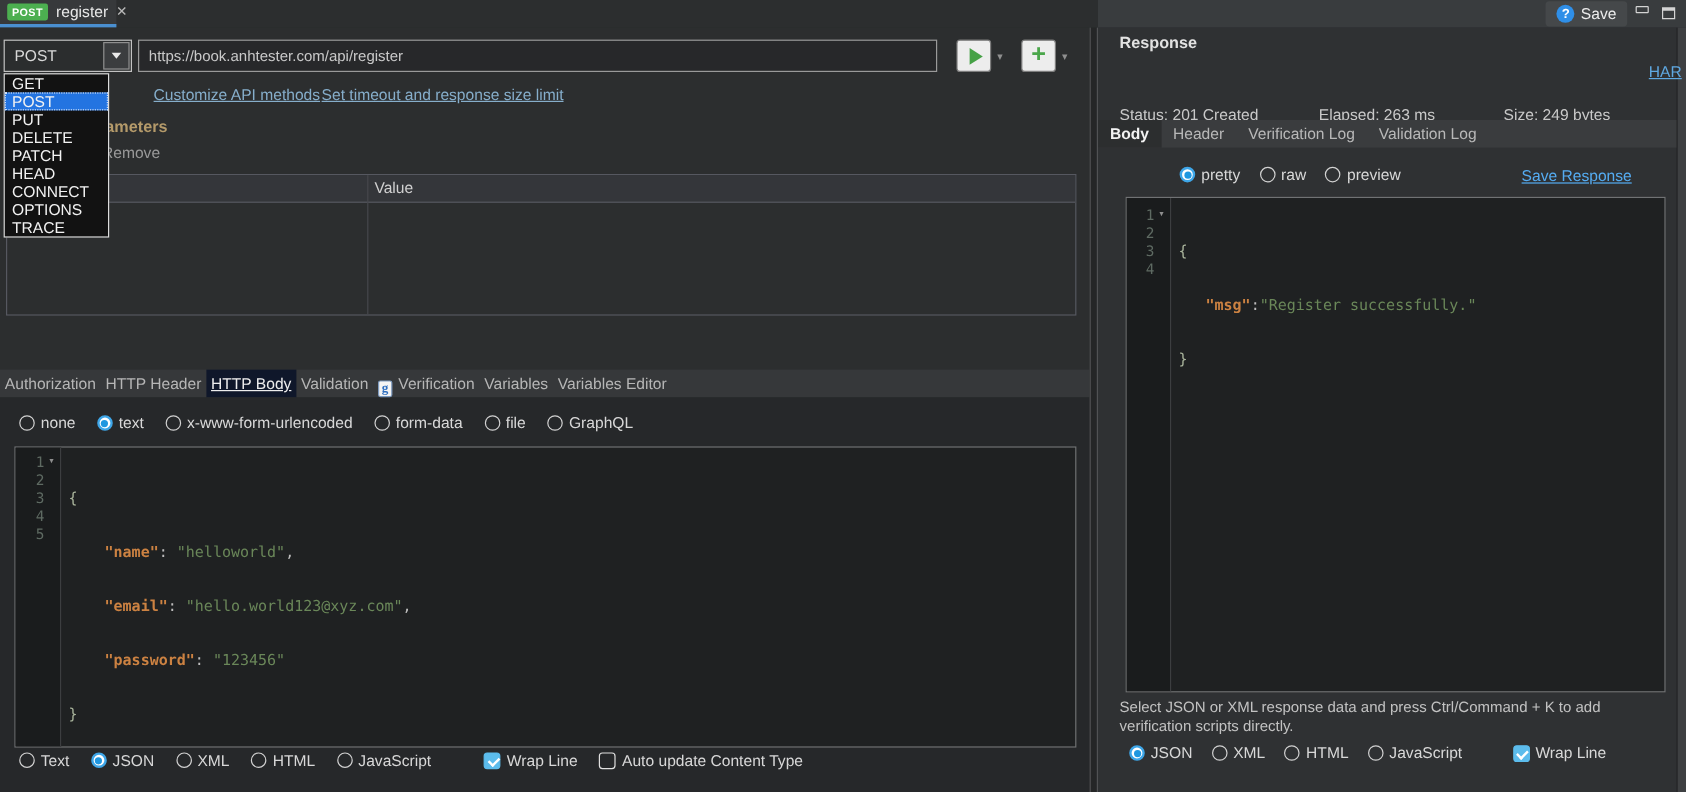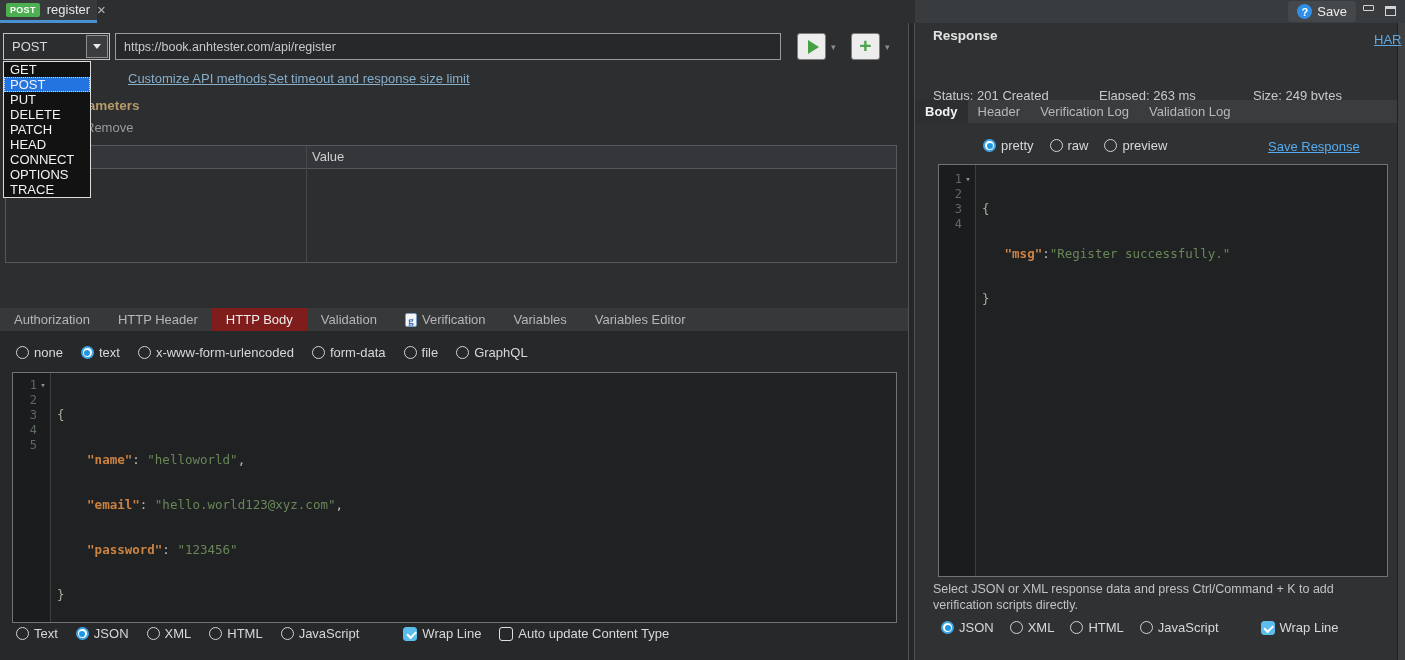--- a/index.html
+++ b/index.html
@@ -67,22 +67,22 @@
 
   .params-heading { position:absolute; left:66px; top:98px; font-weight:bold; font-size:13.5px; color:#b49a6a; }
   .remove-label { position:absolute; left:85px; top:120px; color:#9a9a9a; font-size:13px; cursor:pointer; }
 
   .params-table { position:absolute; left:5px; top:145px; width:892px; height:118px; border:1px solid #565860; }
   .params-header { height:23px; background:#34363a; border-bottom:1px solid #565860; position:relative; }
   .col-divider { position:absolute; left:300px; top:0; bottom:0; width:1px; background:#46484c; }
   .value-header { position:absolute; left:306px; top:3px; color:#d0d0d0; font-size:13px; }
 
   .req-tabs { position:absolute; left:0; top:308px; width:908px; height:23px; background:#36383a; display:flex; font-size:13px; color:#b6b6b6; }
-  .req-tab { padding:0 14px; line-height:23px; cursor:pointer; display:flex; align-items:center; gap:5px; }
-  .req-tab.sel { background:#7f1d1d; color:#ededed; }
+  .req-tab { padding:0 4px; line-height:23px; cursor:pointer; display:flex; align-items:flex-end; gap:5px; }
+  .req-tab.sel { background:#0f172a; color:#ededed;text-decoration:underline; }
   .groovy-ic { width:12px; height:14px; background:#f4f4f4; border-radius:2px; border:1px solid #7f9cc0; color:#2f6fc0;
     font-family:"Liberation Serif", serif; font-weight:bold; font-size:11px; line-height:12px; text-align:center; display:inline-block; }
 
   .radio-row { position:absolute; display:flex; align-items:center; gap:18px; }
   .bodytype-row { left:16px; top:345px; }
   .radio-item { display:flex; align-items:center; gap:5px; cursor:pointer; }
   .radio { width:13px; height:13px; border-radius:50%; border:1.5px solid #d2d2d2; flex:none; position:relative; }
   .radio.sel { border:2px solid #3ea6e8; background:#fff; }
   .radio.sel::after { content:""; position:absolute; inset:1.5px; border-radius:50%; background:#1f97e0; }
   .radio-label { color:#d8d8d8; font-size:13px; }
@@ -111,21 +111,21 @@
   .formats-row-left { left:16px; top:626px; }
 
   
   .panel-divider { position:absolute; left:908px; top:23px; width:7px; height:637px; background:#252627;
     border-left:1px solid #515254; border-right:1px solid #515254; cursor:col-resize; }
 
   
   .right-panel { position:absolute; left:915px; top:23px; width:482px; height:637px; background:#2f3133; }
   .right-strip { position:absolute; left:1397px; top:23px; width:8px; height:637px; background:#3e4042; border-left:1px solid #202122; }
   .resp-heading { position:absolute; left:933px; top:28px; font-weight:bold; font-size:13.5px; color:#e2e2e2; }
-  .har-link { position:absolute; left:1374px; top:32px; color:#5fa8e2; text-decoration:underline; font-size:13px; cursor:pointer; }
+  .har-link { position:absolute; left:1374px; top:52px; color:#5fa8e2; text-decoration:underline; font-size:13px; cursor:pointer; }
   .resp-stat { position:absolute; top:73px; color:#c9c9c9; font-size:13px;margin-top:15px; }
   .stat1 { left:933px; } .stat2 { left:1099px; } .stat3 { left:1253px; }
   .resp-tabs { position:absolute; left:915px; top:100px; width:482px; height:23px; background:#3a3c3e; display:flex; font-size:13px; color:#b8b8b8; padding-left:0; }
   .resp-tab { padding:0 10px; line-height:23px; cursor:pointer; }
   .resp-tab.sel { background:#2c2e2f; color:#f2f2f2; font-weight:bold; }
   .views-row { left:983px; top:138px; gap:16px;justify-content:space-between; }
   .save-link { position:absolute; left:1268px; top:139px; color:#55acf2; text-decoration:underline; font-size:13px; cursor:pointer; }
   .resp-editor { left:938px; top:164px; width:450px; height:413px; }
   .resp-editor .gutter { width:37px; padding-top:6px; }
   .resp-editor .code-col { padding-top:6px; }

